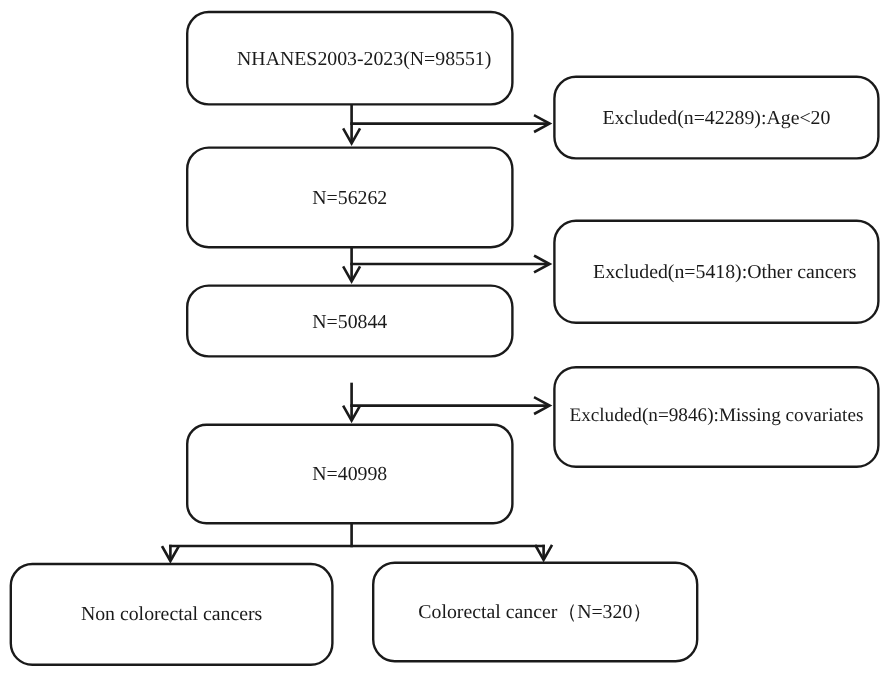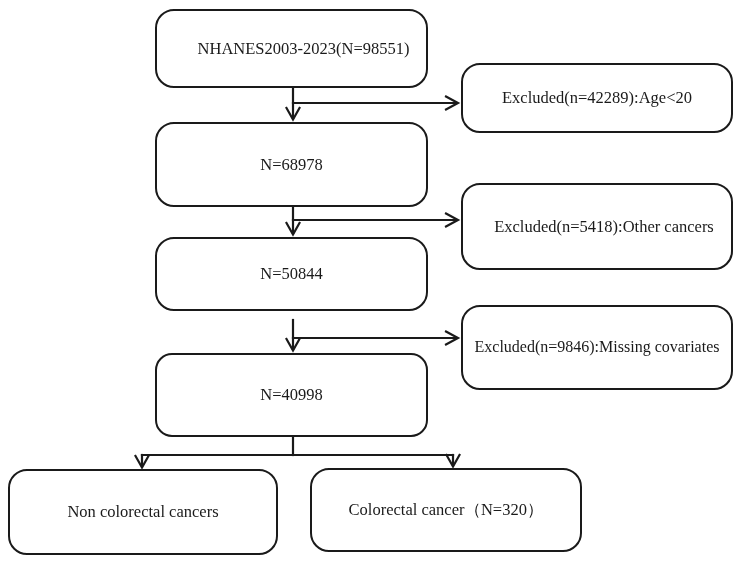--- a/index.html
+++ b/index.html
@@ -33,21 +33,21 @@
     align-items: center;
     justify-content: center;
     text-align: center;
     font-size: 16.5px;
     line-height: 1.4;
     color: #1a1a1a;
   }
   
   .n-top     { left: 155px; top:   9px; width: 273px; height: 79px; padding-left: 24px; }
   .n-s1      { left: 155px; top: 122px; width: 273px; height: 85px; }
-  .n-s2      { left: 155px; top: 237px; width: 273px; height: 74px; }
+  .n-s2      { left: 155px; top: 237px; width: 273px; height: 61px; }
   .n-s3      { left: 155px; top: 353px; width: 273px; height: 84px; border-radius: 17px; }
   
   .n-e1      { left: 461px; top:  63px; width: 272px; height: 70px; }
   .n-e2      { left: 461px; top: 183px; width: 272px; height: 87px; padding-left: 14px; }
   .n-e3      { left: 461px; top: 305px; width: 272px; height: 85px; font-size: 16px; }
   
   .n-bl      { left:   8px; top: 469px; width: 270px; height: 86px; }
   .n-br      { left: 310px; top: 468px; width: 272px; height: 84px; }
   .node span { display: block; }
 </style>
@@ -93,21 +93,21 @@
       <line x1="453" y1="455" x2="453" y2="464"></line>
       <polyline points="446.5,455 453,466.5 459.5,455"></polyline>
     </g>
   </svg>
 
   <div class="node n-top">
     <span>NHANES2003-2023(N=98551)</span>
   </div>
 
   <div class="node n-s1">
-    <span>N=68978</span>
+    <span>N=56262</span>
   </div>
 
   <div class="node n-s2">
     <span>N=50844</span>
   </div>
 
   <div class="node n-s3">
     <span>N=40998</span>
   </div>
 

